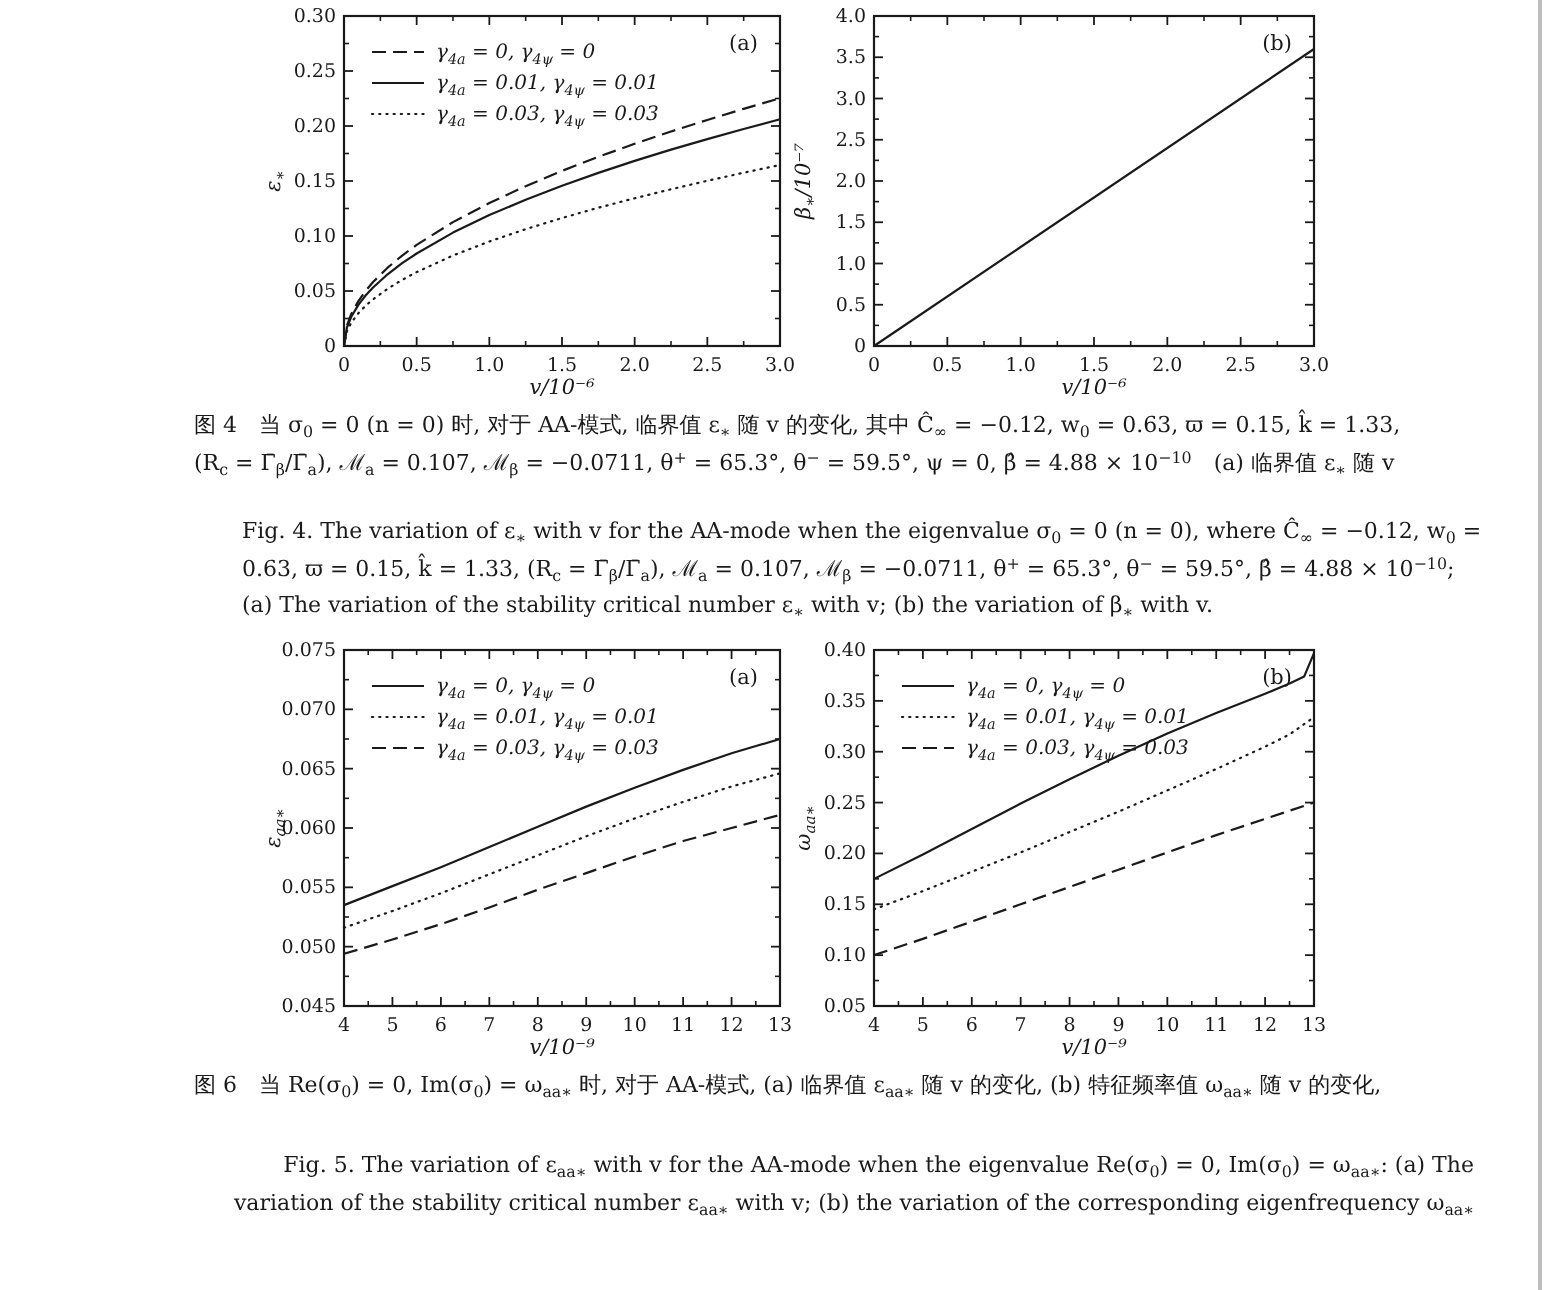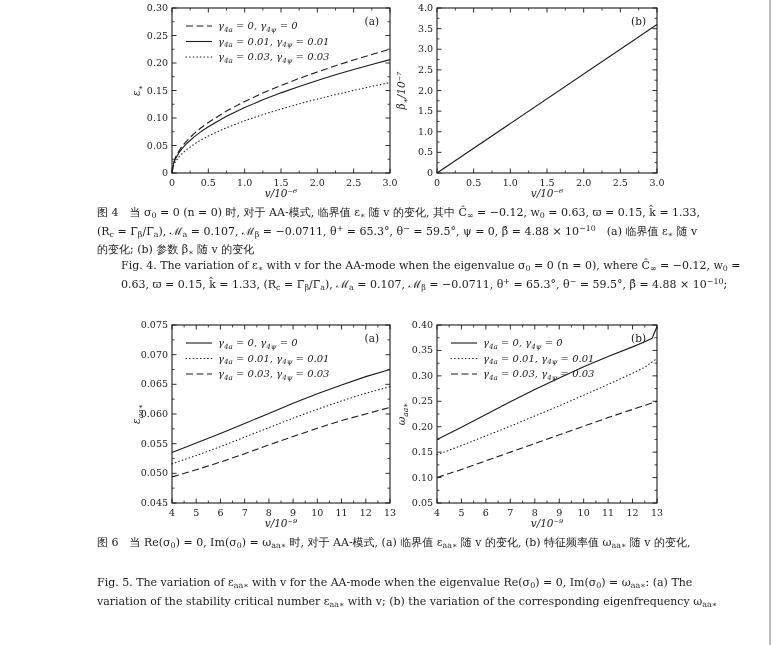--- a/index.html
+++ b/index.html
@@ -13,21 +13,21 @@
   #chart3{left:392px;top:317px;}
   svg.chart text{font-family:"DejaVu Serif", serif;fill:#1a1a1a;}
   .caption{position:absolute;left:97px;width:640px;font-size:11px;line-height:18.5px;}
   .cap-line{white-space:nowrap;}
   .caption sub{font-size:72%;vertical-align:-0.3em;line-height:0;}
   .caption sup{font-size:72%;vertical-align:0.45em;line-height:0;}
   .link{color:#c0392b;}
   #cap4cn{top:204px;}
   #cap4en{top:257px;margin-left:24px;}
   #cap5cn{top:534px;}
-  #cap5en{top:574px;}
+  #cap5en{top:574px;text-align:right;}
 </style>
 </head>
 <body>
 
 <div class="page">
   <svg id="chart0" class="chart" width="270" height="200">
       <rect x="45" y="8" width="218" height="165" fill="none" stroke="#1a1a1a" stroke-width="1.1"></rect>
       <line x1="45" y1="173" x2="45" y2="168.5" stroke="#1a1a1a" stroke-width="0.9"></line>
       <line x1="45" y1="8" x2="45" y2="12.5" stroke="#1a1a1a" stroke-width="0.9"></line>
       <text x="45" y="185.5" text-anchor="middle" font-size="9.5">0</text>
@@ -384,25 +384,25 @@
       <line x1="59" y1="57" x2="85" y2="57" stroke="#1a1a1a" stroke-width="1.1" stroke-dasharray="7,3.5"></line>
       <text x="91" y="60.2" font-size="10" font-style="italic"><tspan dy="0">γ</tspan><tspan dy="2.6" font-size="72%">4a</tspan><tspan dy="-2.6"> = 0.03, γ</tspan><tspan dy="2.6" font-size="72%">4ψ</tspan><tspan dy="-2.6"> = 0.03</tspan></text>
       <text x="254" y="25" text-anchor="end" font-size="10.5">(b)</text>
       <text x="155" y="210" text-anchor="middle" font-size="10.5" font-style="italic">v/10⁻⁹</text>
       <text text-anchor="middle" font-size="10.5" font-style="italic" transform="translate(13,97) rotate(-90)"><tspan dy="0">ω</tspan><tspan dy="2.6" font-size="72%">aa∗</tspan></text>
     </svg>
 
   <div id="cap4cn" class="caption">
       <div class="cap-line"><span>图 4　当 σ</span><sub>0</sub><span> = 0 (n = 0) 时, 对于 AA-模式, 临界值 ε</span><sub>∗</sub><span> 随 v 的变化, 其中 Ĉ</span><sub>∞</sub><span> = −0.12, w</span><sub>0</sub><span> = 0.63, ϖ = 0.15, k̂ = 1.33,</span></div>
       <div class="cap-line"><span>(R</span><sub>c</sub><span> = Γ̄</span><sub>β</sub><span>/Γ̄</span><sub>a</sub><span>), ℳ</span><sub>a</sub><span> = 0.107, ℳ</span><sub>β</sub><span> = −0.0711, θ</span><sup>+</sup><span> = 65.3°, θ</span><sup>−</sup><span> = 59.5°, ψ = 0, β̂ = 4.88 × 10</span><sup>−10</sup><span>　(a) 临界值 ε</span><sub>∗</sub><span> 随 v</span></div>
-      <div class="cap-line"><span>的变化; (b) 参数 β</span><sub>∗</sub><span> 随 v 的变化</span></div>
     </div>
   <div id="cap4en" class="caption">
       <div class="cap-line"><span>Fig. 4.  The variation of ε</span><sub>∗</sub><span> with v for the AA-mode when the eigenvalue σ</span><sub>0</sub><span> = 0 (n = 0), where Ĉ</span><sub>∞</sub><span> = −0.12, w</span><sub>0</sub><span> =</span></div>
       <div class="cap-line"><span>0.63, ϖ = 0.15, k̂ = 1.33, (R</span><sub>c</sub><span> = Γ̄</span><sub>β</sub><span>/Γ̄</span><sub>a</sub><span>), ℳ</span><sub>a</sub><span> = 0.107, ℳ</span><sub>β</sub><span> = −0.0711, θ</span><sup>+</sup><span> = 65.3°, θ</span><sup>−</sup><span> = 59.5°, β̂ = 4.88 × 10</span><sup>−10</sup><span>;</span></div>
+      <div class="cap-line"><span>(a) The variation of the stability critical number ε</span><sub>∗</sub><span> with v; (b) the variation of β</span><sub>∗</sub><span> with v.</span></div>
     </div>
   <div id="cap5cn" class="caption">
       <div class="cap-line"><span>图 6　当 Re(σ</span><sub>0</sub><span>) = 0, Im(σ</span><sub>0</sub><span>) = ω</span><sub>aa∗</sub><span> 时, 对于 AA-模式, (a) 临界值 ε</span><sub>aa∗</sub><span> 随 v 的变化, (b) 特征频率值 ω</span><sub>aa∗</sub><span> 随 v 的变化,</span></div>
     </div>
   <div id="cap5en" class="caption">
       <div class="cap-line"><span>Fig. 5.  The variation of ε</span><sub>aa∗</sub><span> with v for the AA-mode when the eigenvalue Re(σ</span><sub>0</sub><span>) = 0, Im(σ</span><sub>0</sub><span>) = ω</span><sub>aa∗</sub><span>: (a) The</span></div>
       <div class="cap-line"><span>variation of the stability critical number ε</span><sub>aa∗</sub><span> with v; (b) the variation of the corresponding eigenfrequency ω</span><sub>aa∗</sub></div>
     </div>
 
   <div class="edge-line"></div>

